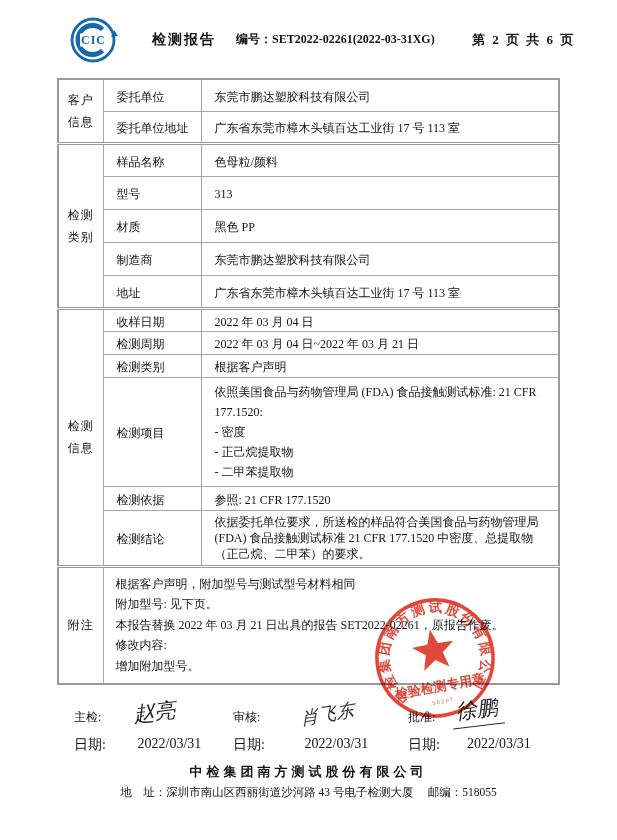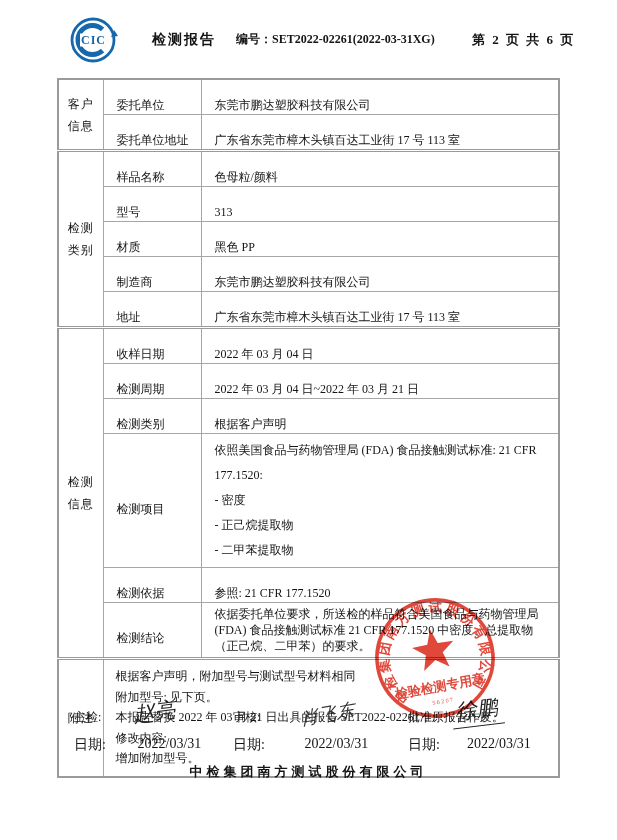--- a/index.html
+++ b/index.html
@@ -11,24 +11,24 @@
   .logo{position:absolute;left:61px;top:15px;}
   .hdr-title{position:absolute;left:152px;top:31px;font-size:14px;font-weight:bold;letter-spacing:2px;}
   .hdr-no{position:absolute;left:236px;top:31px;font-size:12px;font-weight:bold;}
   .hdr-page{position:absolute;left:472px;top:31px;font-size:13px;font-weight:bold;letter-spacing:2px;}
   
   .rpt-table{
     position:absolute;left:57px;top:78px;width:501px;
     border-collapse:collapse;table-layout:fixed;font-size:12px;
     border:2px solid #9a9a9a;
   }
-  .rpt-table td{border:1px solid #a6a6a6;padding:17px 8px 0 13px;vertical-align:middle;}
+  .rpt-table td{border:1px solid #a6a6a6;padding:4px 8px 0 13px;vertical-align:middle;}
   .rpt-table tr.secsep td{border-top:3px double #9a9a9a;}
   .rpt-table td.group{text-align:center;padding:0 6px;line-height:22px;letter-spacing:1px;}
-  .rpt-table td.multi{white-space:pre-line;line-height:25px;padding-top:4px;padding-bottom:4px;}
+  .rpt-table td.multi{white-space:pre-line;line-height:20px;padding-top:4px;padding-bottom:4px;}
   .rpt-table td.concl{white-space:pre-line;line-height:16px;padding-top:3px;padding-bottom:3px;}
   .rpt-table td.notes{white-space:pre-line;line-height:20.5px;padding:6px 10px 6px 12px;vertical-align:top;}
   tr.r32{height:32px}tr.r33{height:33px}tr.r23{height:23px}
   tr.r93{height:93px}tr.r24{height:24px}tr.r50{height:50px}tr.r118{height:118px}
   
   .sig-row{position:absolute;left:57px;top:682px;width:501px;display:flex;font-size:12px;}
   .sig-col{display:flex;align-items:flex-end;}
   .sig-col.c1{width:176px;padding-left:17px;box-sizing:border-box;}
   .sig-col.c2{width:175px;margin-top:20px;}
   .sig-col.c3{width:150px;}
@@ -185,14 +185,15 @@
       <text font-size="13.5" font-weight="bold" fill="#dd3a2c" font-family="Liberation Serif, DejaVu Serif, serif">
         <textPath href="#seal-arc" startOffset="2" textLength="222">中检集团南方测试股份有限公司</textPath>
       </text>
       <polygon points="66,37 71.3,51.7 86.9,52.2 74.6,61.8 78.9,76.8 66,68 53.1,76.8 57.4,61.8 45.1,52.2 60.7,51.7" fill="#dd3a2c"></polygon>
       <text x="66" y="99" text-anchor="middle" font-size="13" font-weight="bold" fill="#dd3a2c" font-family="Liberation Serif, DejaVu Serif, serif">检验检测专用章</text>
       <text x="66" y="112" text-anchor="middle" font-size="6" fill="#dd3a2c" font-family="Liberation Serif, DejaVu Serif, serif">5 6 2 0 7</text>
     </g>
   </svg>
 
   <div class="ft-company">中检集团南方测试股份有限公司</div>
+  <div class="ft-addr">地　址：深圳市南山区西丽街道沙河路 43 号电子检测大厦　 邮编：518055</div>
 
 </div>
 
 </body></html>

